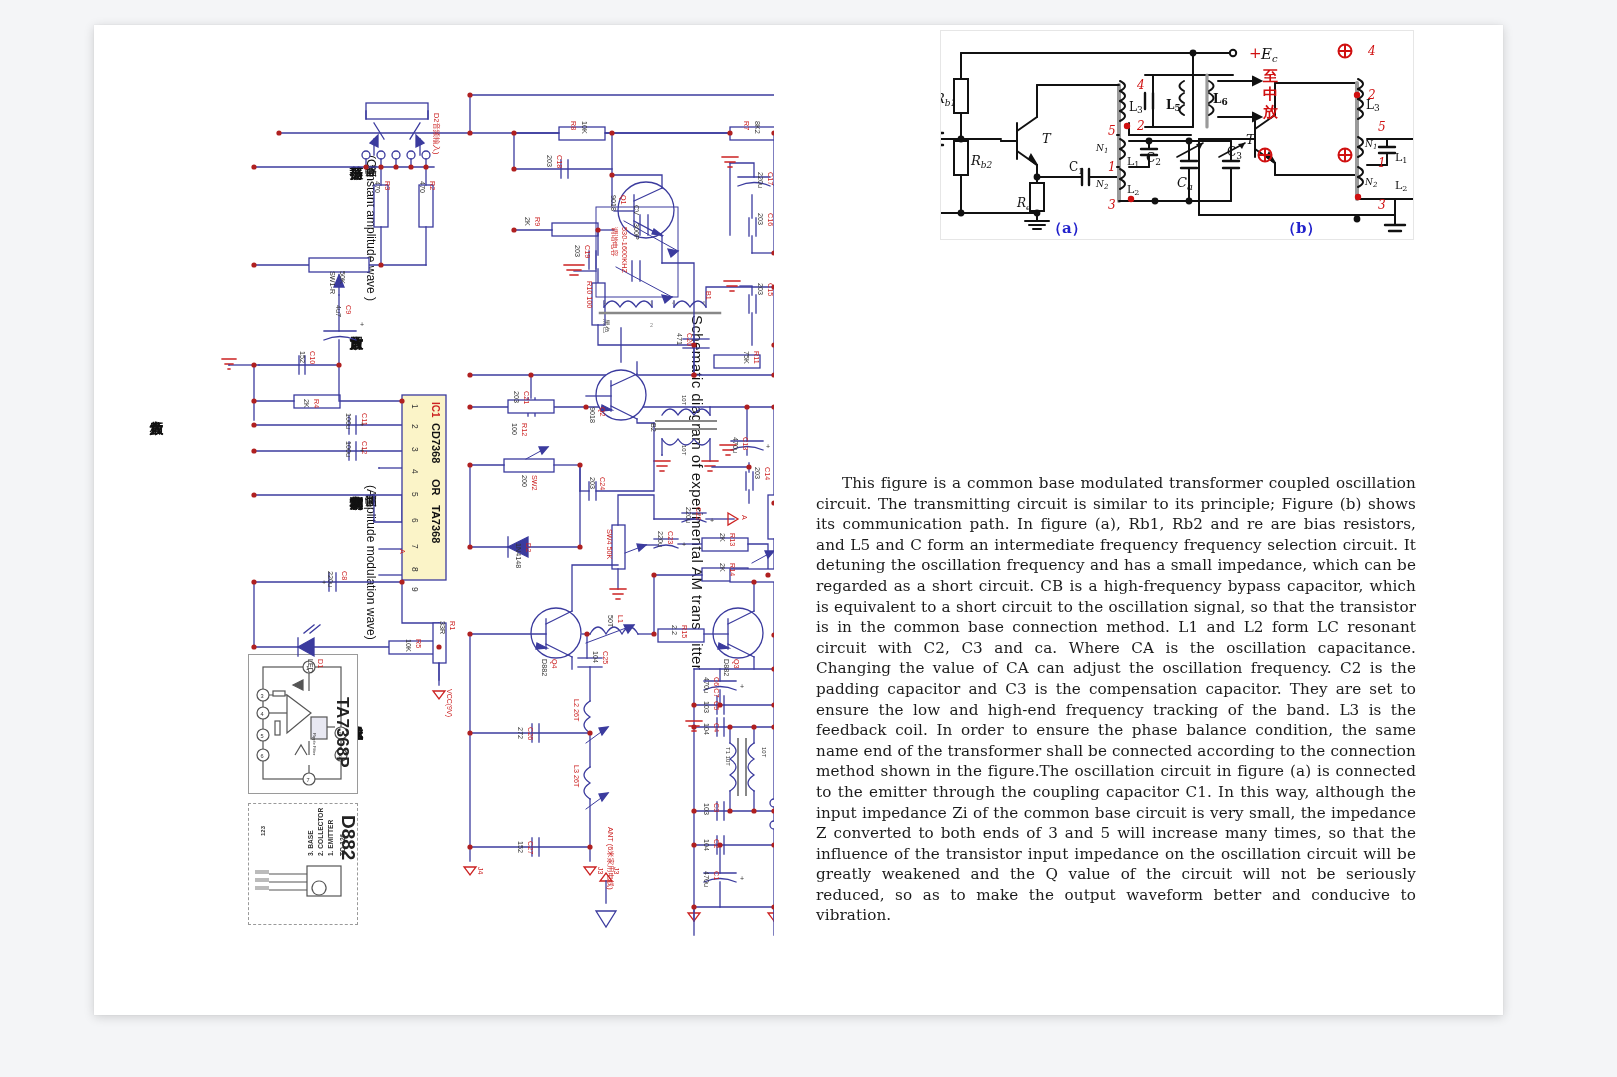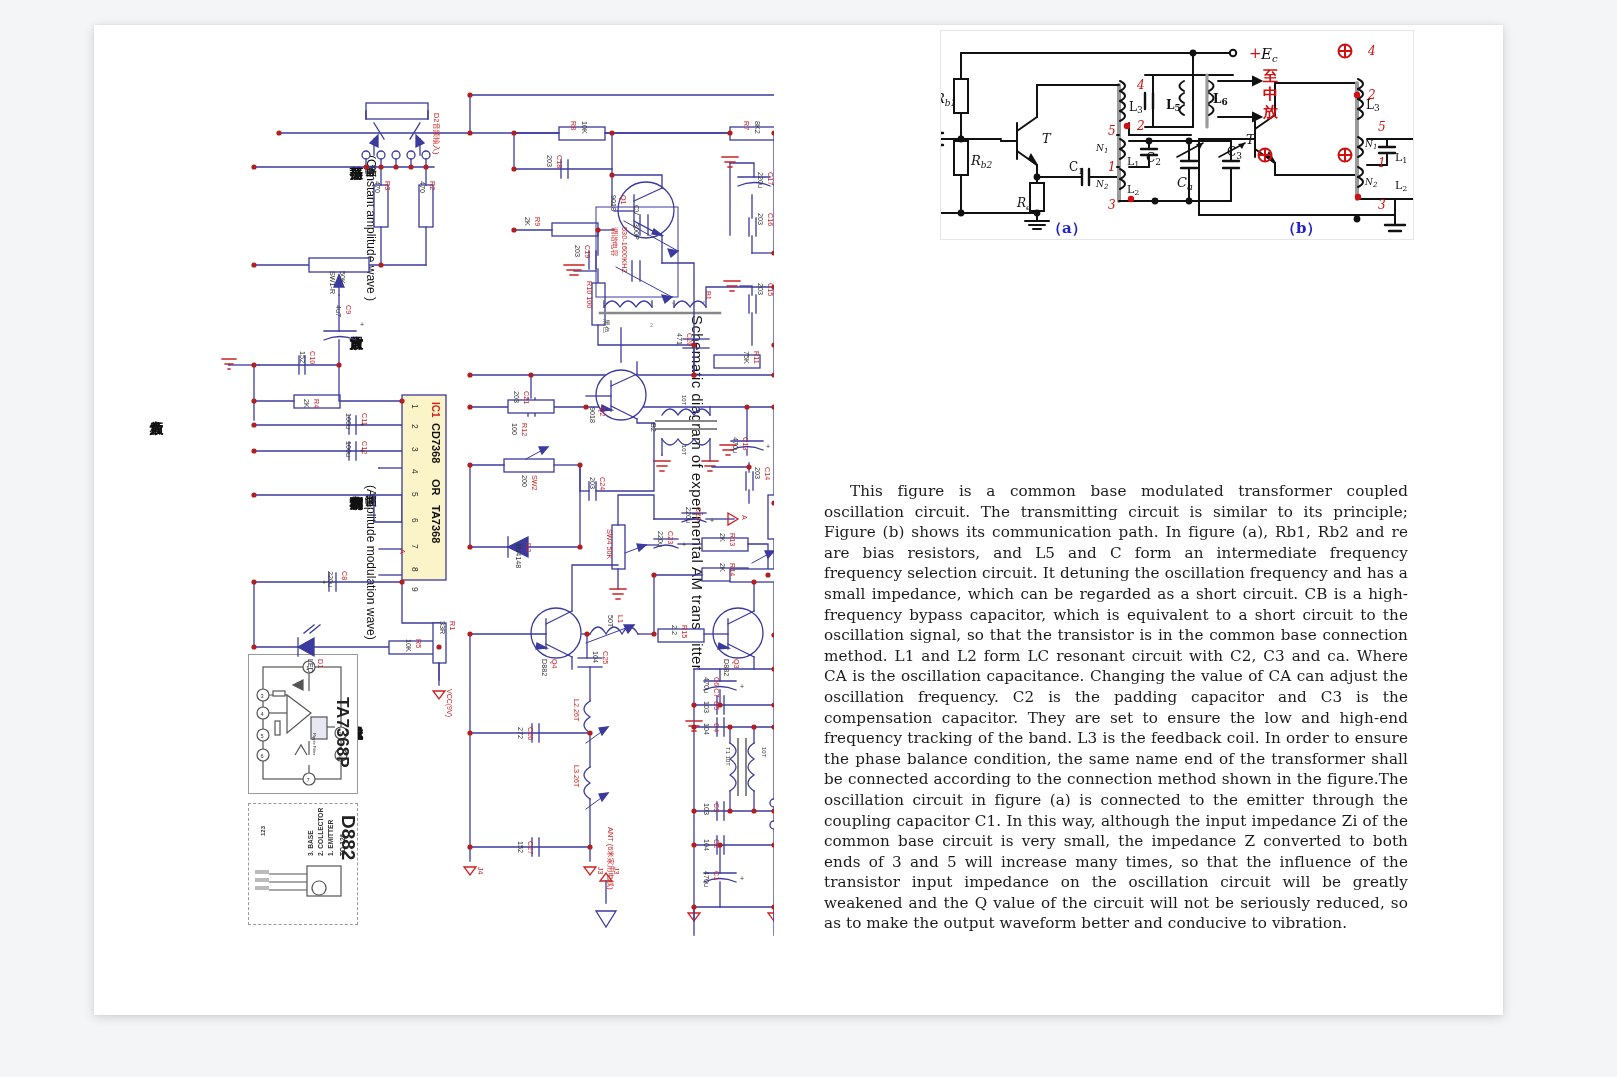--- a/index.html
+++ b/index.html
@@ -17,21 +17,21 @@
   
   .prose{
     position:absolute;left:714px;top:440px;width:616px;
     font-family:"DejaVu Serif",serif;
     font-size:15.2px;line-height:20.6px;
     color:#1b1b1b;
     text-align:justify;
     text-justify:inter-word;
     letter-spacing:.1px;
   }
-  .prose p{margin:16px;text-indent:26px;}
+  .prose p{margin:8px;text-indent:26px;}
   
   .fig-ab{
     position:absolute;left:846px;top:5px;width:472px;height:208px;
     background:#fff;border:1px solid #e6e6e6;
   }
   .fig-ab svg{display:block}
   
   .sch{position:absolute;left:40px;top:30px;width:640px;height:910px;}
   .sch svg{display:block}
   .vtitle{

